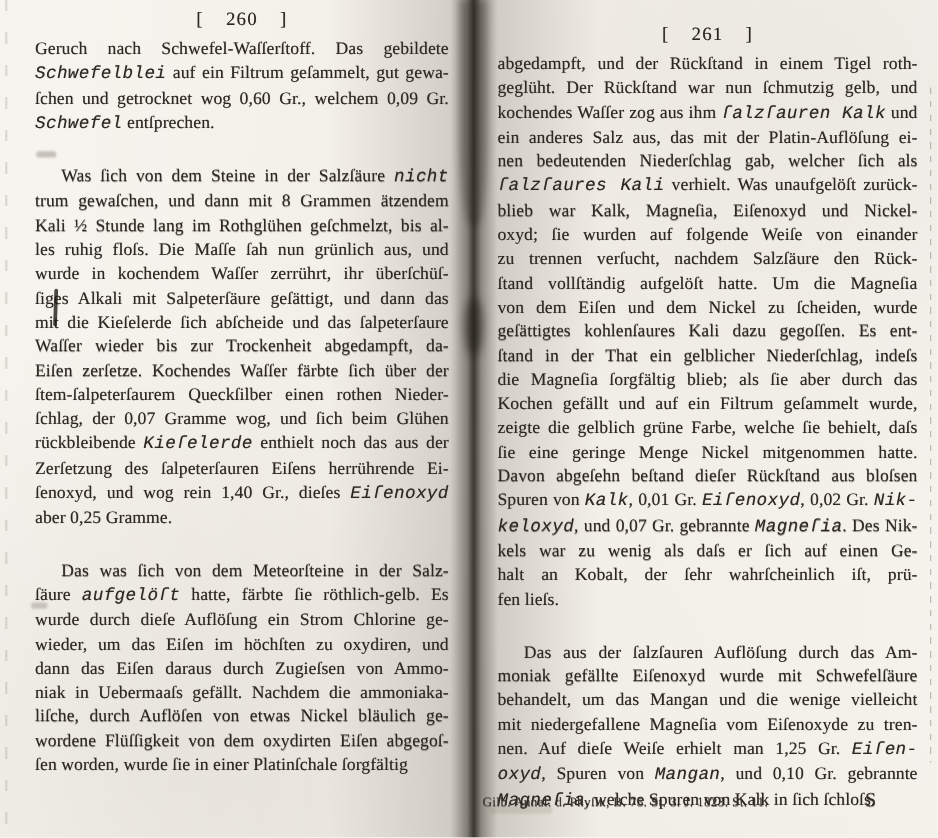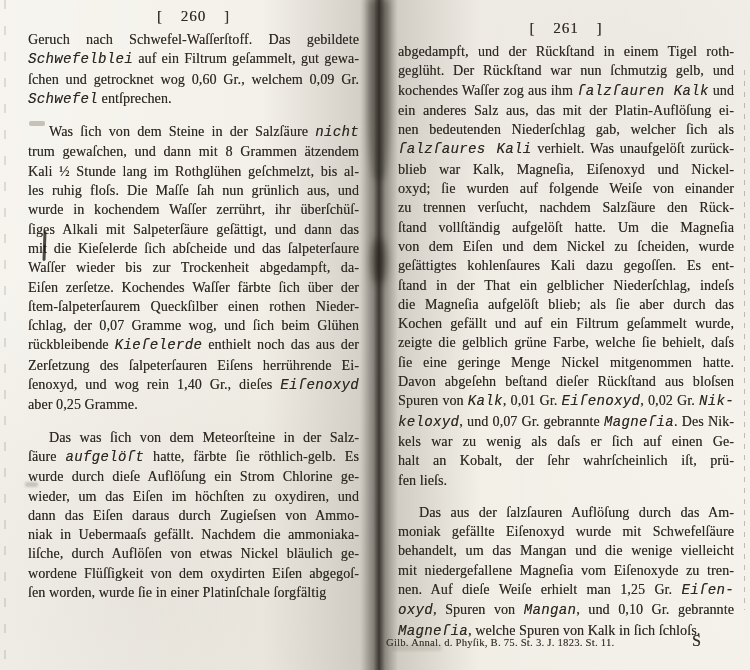--- a/index.html
+++ b/index.html
@@ -32,21 +32,21 @@
     font-size: 15px;
     word-spacing: 13px;
     letter-spacing: 1px;
     margin-bottom: 3px;
     height: 19px;
     text-shadow: 0.2px 0.2px 0.5px rgba(45,40,34,0.55);
   }
 
   .bodytext { font-size: 14px; line-height: 19.3px; letter-spacing: 0.1px; }
   .para { margin: 0; }
-  .para + .para { margin-top: 13px; }
+  .para + .para { margin-top: 23px; }
   .para.indent > .line:first-child { text-indent: 21px; }
   .line {
     text-align: justify;
     text-align-last: justify;
     -moz-text-align-last: justify;
     min-height: 19.3px;
     text-shadow: 0.2px 0.2px 0.55px rgba(45,40,34,0.55);
   }
   .line.last { text-align-last: left; -moz-text-align-last: left; }
   .line i { letter-spacing: 0.35px; font-family: Liberation Mono, monospace; }
@@ -163,21 +163,21 @@
           <div class="line"><span>ein anderes Salz aus, das mit der Platin-Auflöſung ei-</span></div>
           <div class="line"><span>nen bedeutenden Niederſchlag gab, welcher ſich als</span></div>
           <div class="line"><i>ſalzſaures Kali</i><span> verhielt. Was unaufgelöſt zurück-</span></div>
           <div class="line"><span>blieb war Kalk, Magneſia, Eiſenoxyd und Nickel-</span></div>
           <div class="line"><span>oxyd; ſie wurden auf folgende Weiſe von einander</span></div>
           <div class="line"><span>zu trennen verſucht, nachdem Salzſäure den Rück-</span></div>
           <div class="line"><span>ſtand vollſtändig aufgelöſt hatte. Um die Magneſia</span></div>
           <div class="line"><span>von dem Eiſen und dem Nickel zu ſcheiden, wurde</span></div>
           <div class="line"><span>geſättigtes kohlenſaures Kali dazu gegoſſen. Es ent-</span></div>
           <div class="line"><span>ſtand in der That ein gelblicher Niederſchlag, indeſs</span></div>
-          <div class="line"><span>die Magneſia aufgelöſt blieb; als ſie aber durch das</span></div>
+          <div class="line"><span>die Magneſia ſorgfältig blieb; als ſie aber durch das</span></div>
           <div class="line"><span>Kochen gefällt und auf ein Filtrum geſammelt wurde,</span></div>
           <div class="line"><span>zeigte die gelblich grüne Farbe, welche ſie behielt, daſs</span></div>
           <div class="line"><span>ſie eine geringe Menge Nickel mitgenommen hatte.</span></div>
           <div class="line"><span>Davon abgeſehn beſtand dieſer Rückſtand aus bloſsen</span></div>
           <div class="line"><span>Spuren von </span><i>Kalk</i><span>, 0,01 Gr. </span><i>Eiſenoxyd</i><span>, 0,02 Gr. </span><i>Nik-</i></div>
           <div class="line"><i>keloxyd</i><span>, und 0,07 Gr. gebrannte </span><i>Magneſia</i><span>. Des Nik-</span></div>
           <div class="line"><span>kels war zu wenig als daſs er ſich auf einen Ge-</span></div>
           <div class="line"><span>halt an Kobalt, der ſehr wahrſcheinlich iſt, prü-</span></div>
           <div class="line last"><span>fen lieſs.</span></div>
         </div>

